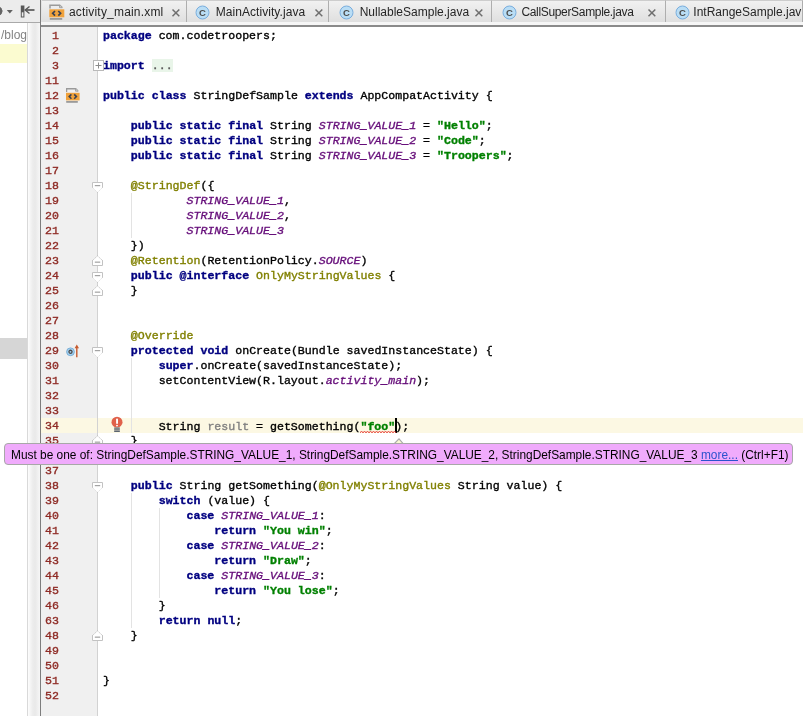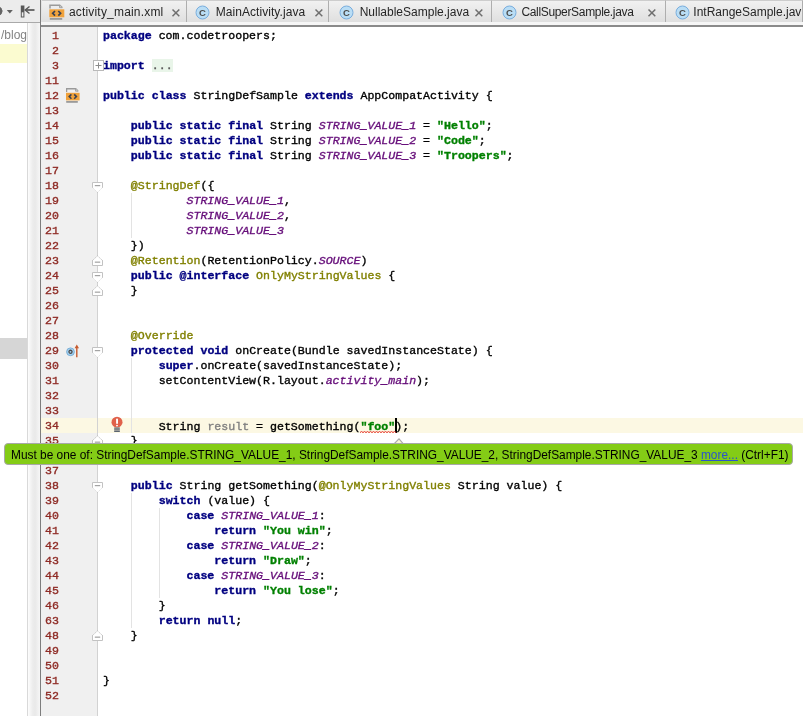--- a/index.html
+++ b/index.html
@@ -41,21 +41,21 @@
   .c { color:#660e7a; font-weight:normal; font-style:italic; }
   .a { color:#808000; }
   .g { color:#808080; }
   .foldbox { background:#e9f5e9; color:#555; }
   #caretrow { left:41px; top:418px; width:762px; height:15px; background:#fcf8e3; }
   #caret { display:inline-block; width:2.2px; height:15px; background:#000;
     vertical-align:-3px; margin-right:-2.2px; }
   .guide { position:absolute; width:1px; background:#e3e3e3; }
   .fold { position:absolute; }
 
-  #tip { left:4px; top:443px; width:789px; height:22px; background:#84cc16;
+  #tip { left:4px; top:443px; width:789px; height:22px; background:#f0abfc;
     border:1px solid #a8a8a8; border-radius:4px; font-size:11.9px; color:#000; }
   #tip .txt { position:absolute; left:6px; top:4px; white-space:nowrap; }
   #tip .lnk { color:#2a53cd; text-decoration:underline; }
   #notch { left:389px; top:434px; }
 </style>
 </head>
 <body>
 <div id="app">
   <div class="abs" id="toolbar">
     <svg width="40" height="23" style="position:absolute">

